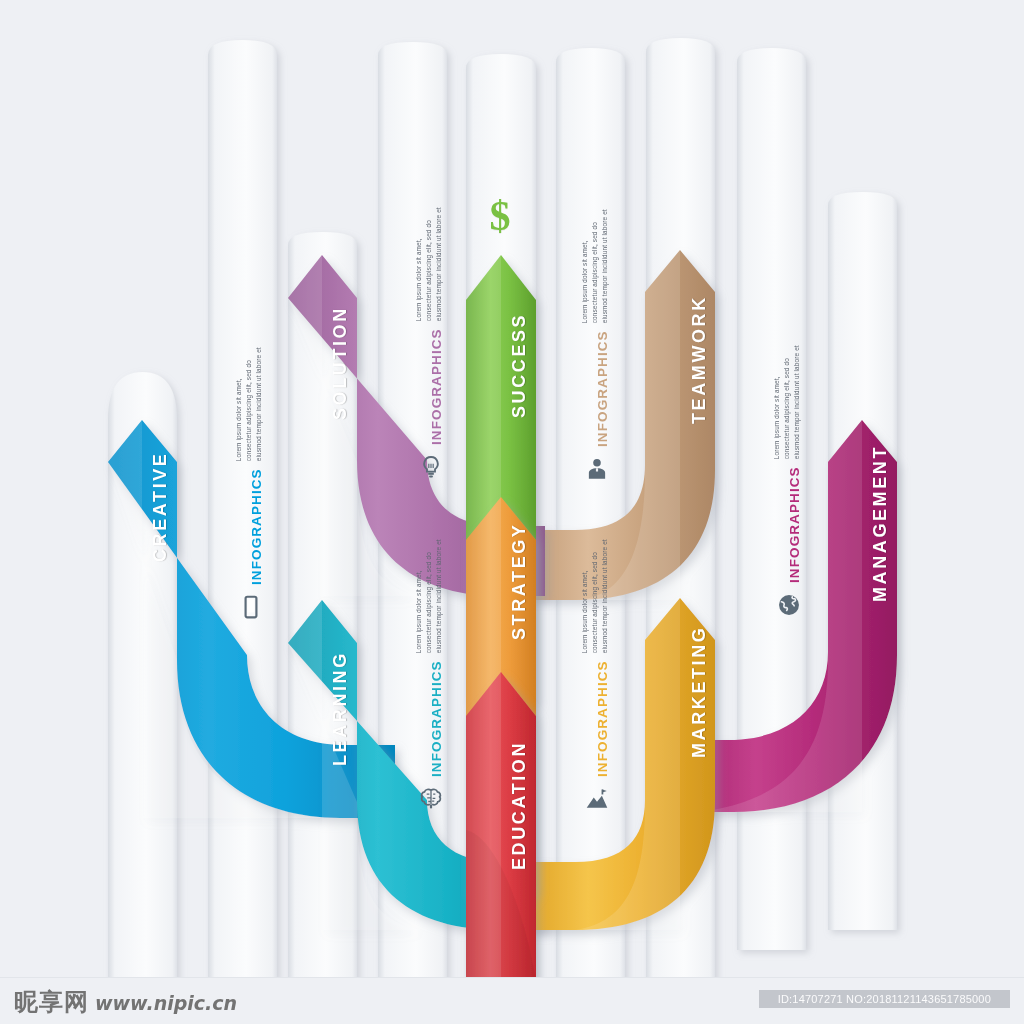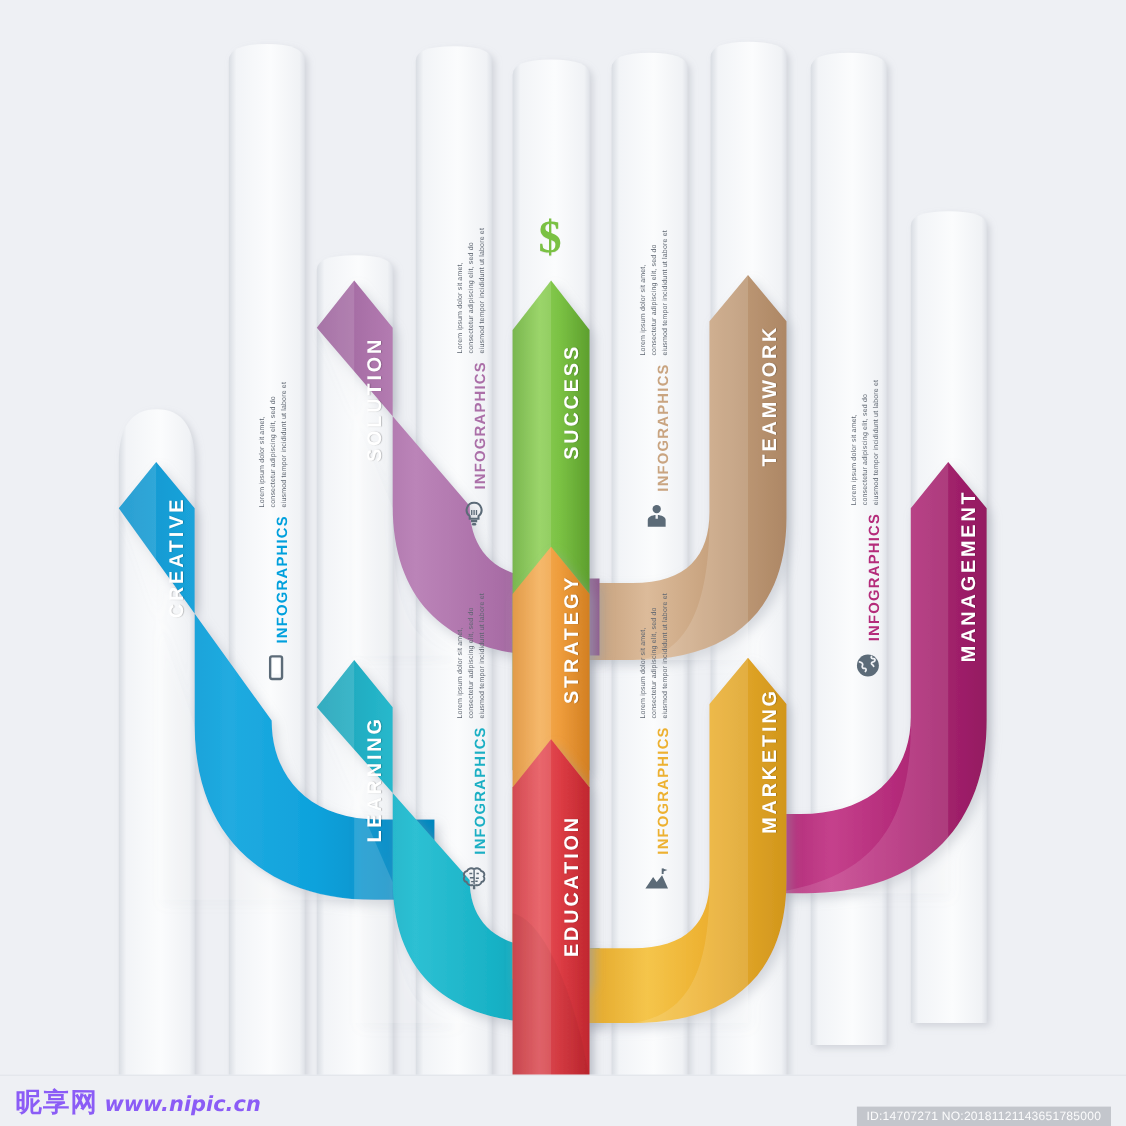--- a/index.html
+++ b/index.html
@@ -14,30 +14,29 @@
   #stage svg{position:absolute;left:0;top:0;}
 
   
   .wm-bar{
     position:absolute;left:0;bottom:0;width:1024px;height:46px;
     background:#eef0f4;
     border-top:1px solid #e2e5ea;
   }
   .wm-logo{
     position:absolute;left:14px;top:8px;
-    color:#8b5cf6;font-size:24px;font-weight:bold;letter-spacing:1px;
+    color:#737373;font-size:24px;font-weight:bold;letter-spacing:1px;
     font-family:"DejaVu Sans", sans-serif;
   }
   .wm-logo .url{font-size:19px;font-style:italic;margin-left:6px;letter-spacing:0;}
   .wm-id{
     position:absolute;right:14px;top:12px;
     background:#c3c6cc;color:#fbfbfc;
-    font-size:11px;padding:3px 9px;letter-spacing:.2px;
+    font-size:11px;padding:3px 19px;letter-spacing:.2px;
     font-family:"Liberation Sans", sans-serif;
-    margin-top:16px;
   }
 
   
   .info-block{
     position:absolute;
     transform-origin:0 0;
     transform:rotate(-90deg);
     display:flex;align-items:flex-start;
     white-space:nowrap;
     pointer-events:auto;

